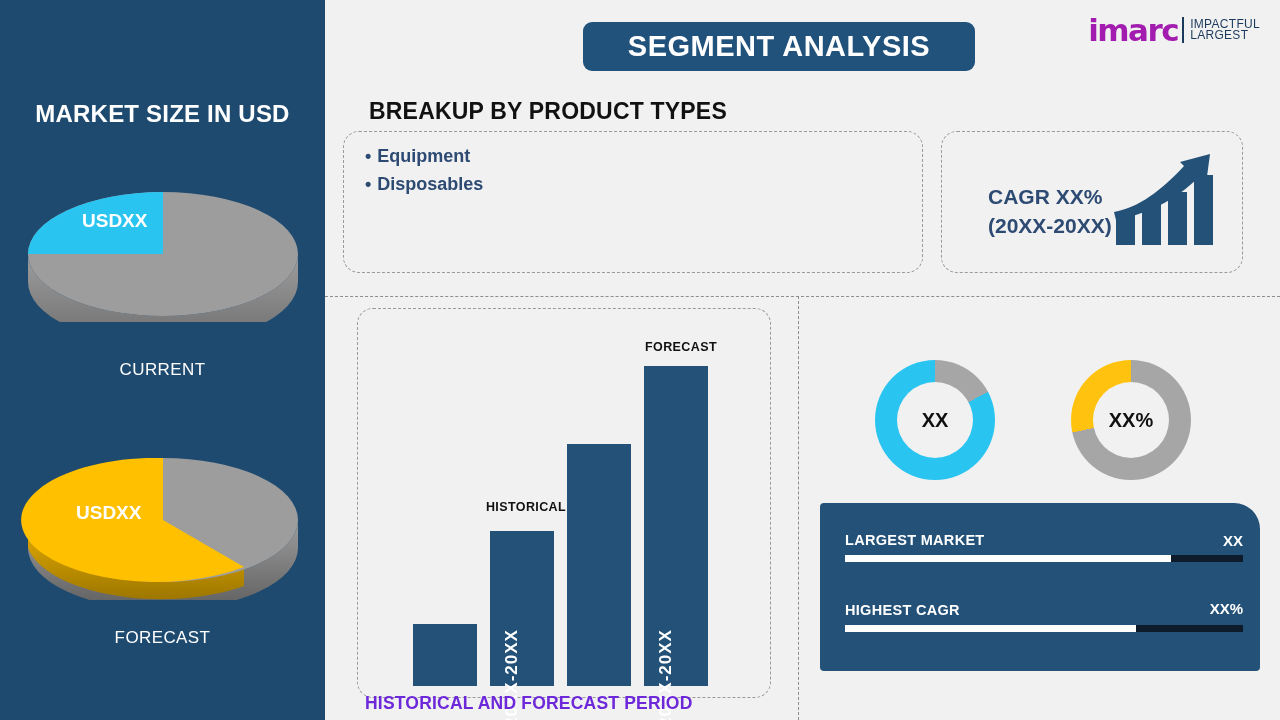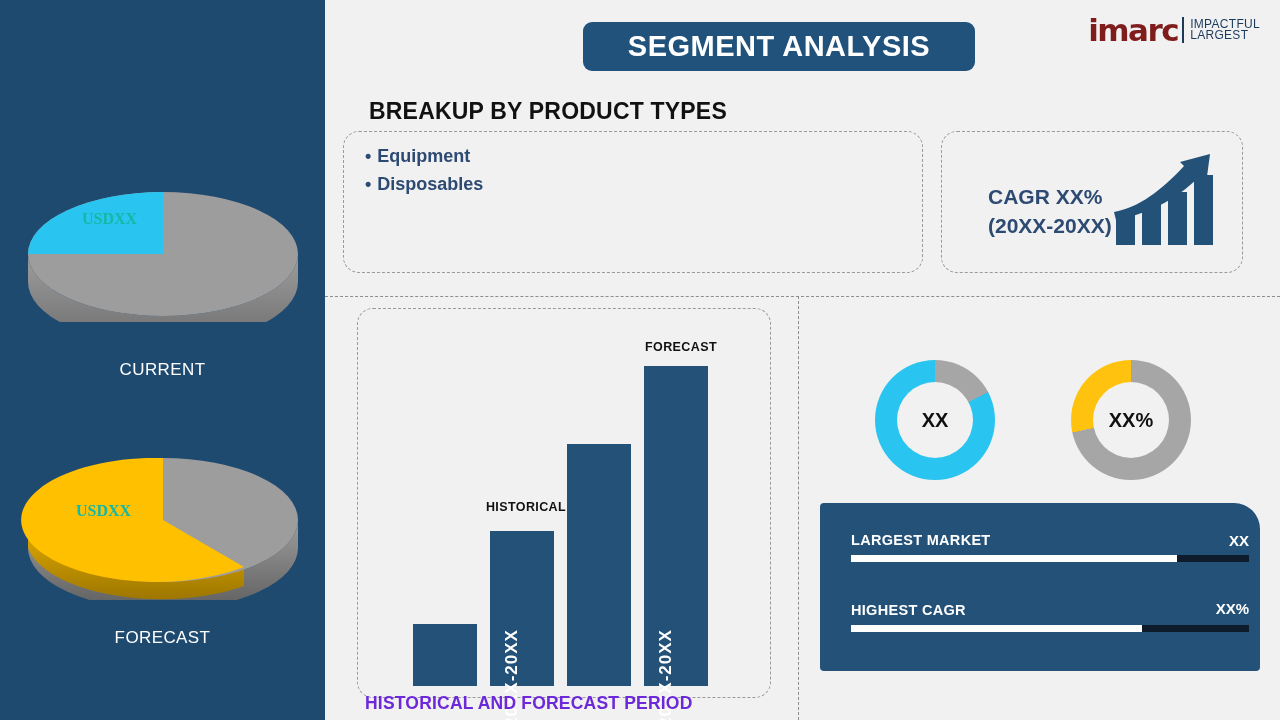--- a/index.html
+++ b/index.html
@@ -19,41 +19,40 @@
   .sidebar-title{
     position:absolute;top:100px;left:0;width:325px;text-align:center;
     color:#ffffff;font-size:24px;font-weight:bold;letter-spacing:.2px;
   }
   .pie-label{
     position:absolute;width:325px;text-align:center;left:0;
     color:#ffffff;font-size:17px;font-weight:normal;letter-spacing:.4px;
   }
   .pie-wrap{position:absolute;left:16px;width:295px;height:150px;}
   .pie-val{
-    position:absolute;color:#14b8a6;font-size:16px;font-weight:bold;
+    position:absolute;color:#ffffff;font-size:19px;font-weight:bold;
     pointer-events:none;
-    font-family:Liberation Serif, serif;
   }
 
   
   .main{position:absolute;left:325px;top:0;width:955px;height:720px;background:#f1f1f1;}
 
   .title-chip{
     position:absolute;left:258px;top:22px;width:392px;height:49px;
     background:#21527c;border-radius:9px;
     display:flex;align-items:center;justify-content:center;
     color:#fff;font-size:29px;font-weight:bold;letter-spacing:.5px;
   }
 
   .logo{
     position:absolute;right:20px;top:12px;height:36px;
     display:flex;align-items:center;
   }
   .logo-mark{
-    font-size:31px;font-weight:bold;color:#7f1d1d;line-height:1;
+    font-size:31px;font-weight:bold;color:#a21caf;line-height:1;
     letter-spacing:-1.5px;font-family:"DejaVu Sans",sans-serif;
   }
   .logo-bar{width:2px;height:26px;background:#1b3a5c;margin:0 6px 0 4px;}
   .logo-tag{
     font-size:12px;font-weight:normal;color:#1b3a5c;line-height:11px;letter-spacing:.3px;
   }
 
   .sec-head{
     position:absolute;color:#111;font-size:23px;font-weight:bold;letter-spacing:.2px;
   }
@@ -100,40 +99,41 @@
     position:absolute;left:22px;top:22px;width:76px;height:76px;border-radius:50%;
     background:#f1f1f1;display:flex;align-items:center;justify-content:center;
     color:#111;font-size:20px;font-weight:bold;
   }
 
   
   .stats{
     position:absolute;left:495px;top:503px;width:440px;height:168px;
     background:#235178;border-radius:4px 26px 4px 4px;
   }
-  .stat{position:absolute;left:31px;width:398px;}
+  .stat{position:absolute;left:25px;width:398px;}
   .stat-label{
     color:#fff;font-size:14.5px;font-weight:bold;letter-spacing:.3px;
     display:inline-block;
   }
   .stat-value{
     position:absolute;right:0;bottom:0;color:#fff;font-size:15px;font-weight:bold;
   }
   .stat-track{
     position:relative;margin-top:6px;width:398px;height:7px;background:#0d1b2a;
   }
   .stat-fill{position:absolute;left:0;top:0;height:7px;background:#ffffff;}
 </style>
 </head>
 <body>
 
 <div id="root">
 
   <div class="sidebar">
 
+    <div class="sidebar-title">MARKET SIZE IN USD</div>
 
     <div class="pie-wrap" style="top:172px;">
       <svg width="295" height="150" viewBox="0 0 295 150">
         <defs>
           <linearGradient id="gSideGrey" x1="0" y1="0" x2="0" y2="1">
             <stop offset="0%" stop-color="#9d9d9d"></stop>
               <stop offset="100%" stop-color="#6f6f6f"></stop>
           </linearGradient>
         </defs>
 

